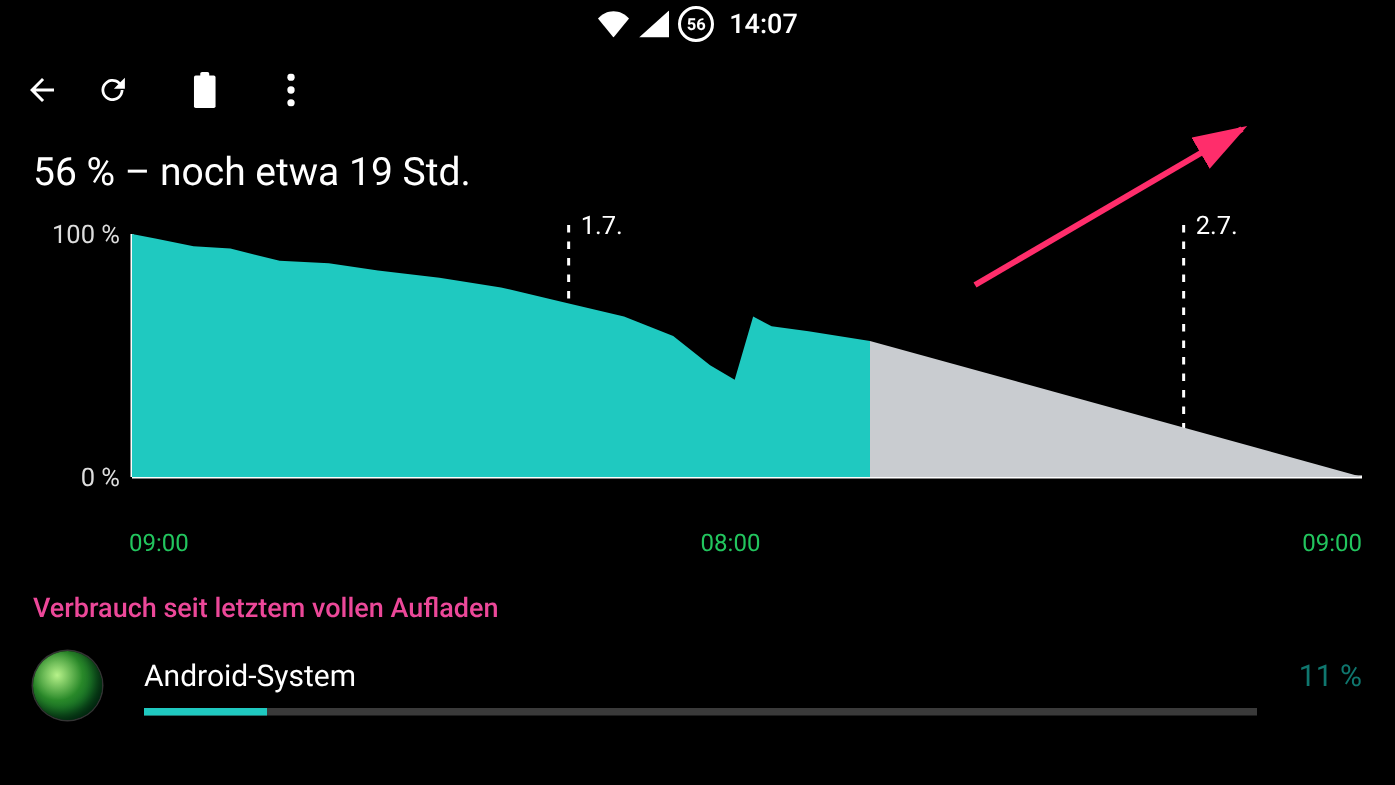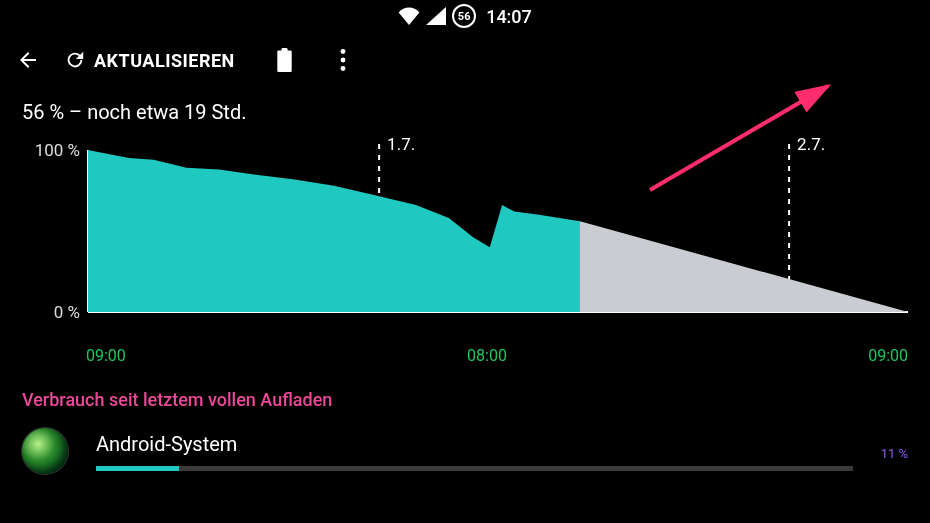--- a/index.html
+++ b/index.html
@@ -3,33 +3,33 @@
 <meta charset="utf-8">
 <style>
   html,body{margin:0;padding:0;background:#000;color:#fff;font-family:Roboto,"Helvetica Neue",Arial,sans-serif;width:930px;height:523px;overflow:hidden}
   .statusbar{height:32px;display:flex;justify-content:center;align-items:center;padding:0 10px;gap:6px;font-size:18px;font-weight:500}
   .statusbar svg{display:block}
   .status-badge{width:20px;height:20px;border:2px solid #fff;border-radius:50%;font-size:11px;font-weight:700;display:flex;align-items:center;justify-content:center;color:#fff}
   .appbar{height:56px;display:flex;align-items:center;padding:0 16px;gap:24px}
   .appbar .title{font-size:24px;font-weight:400;flex:1}
   .appbar .refresh{display:flex;align-items:center;gap:8px;font-size:18px;font-weight:700;letter-spacing:.5px;cursor:pointer}
   .appbar .iconbtn{width:24px;height:24px;display:flex;align-items:center;justify-content:center;cursor:pointer}
-  .summary{padding:12px 22px 4px;font-size:20px;font-weight:400}
+  .summary{padding:12px 22px 4px;font-size:26px;font-weight:400}
   .chartbox{position:relative;margin:4px 22px 0 22px;height:210px}
   .chart-svg{position:absolute;inset:0}
   .xaxis{display:flex;justify-content:space-between;padding:4px 22px 0 86px;font-size:16px;color:#22c55e}
   .xaxis span:nth-child(2){margin-left:-20px}
   .section-title{padding:24px 22px 8px;font-size:18px;font-weight:500;color:#ec4899}
   .row{display:flex;align-items:center;padding:10px 22px 0 22px;gap:28px}
   .app-icon{width:46px;height:46px;border-radius:50%;background:radial-gradient(circle at 35% 35%,#b7f28a 0%,#2a8a2a 40%,#052 80%);box-shadow:inset -4px -4px 8px rgba(0,0,0,.6),0 0 0 1px #333;flex:none}
   .row-main{flex:1}
   .row-label{font-size:20px;color:#fff;margin-bottom:10px}
   .progress{height:5px;background:#3a3a3a;position:relative}
   .progress>div{position:absolute;left:0;top:0;bottom:0;background:#1fc9c0}
-  .row-val{font-size:13px;color:#8b5cf6;align-self:flex-start;margin-top:18px}
+  .row-val{font-size:20px;color:#0f766e;align-self:flex-start;margin-top:4px}
   .arrow{position:absolute;pointer-events:none}
 </style>
 </head>
 <body>
 
 <div class="statusbar">
   <span>
     <svg width="22" height="18" viewBox="0 0 24 20">
         <path fill="#fff" d="M12 20 0.5 6C3.5 2.5 7.5 0.5 12 0.5s8.5 2 11.5 5.5z"></path>
         <path fill="#000" d="M12 20 0.5 6C3.5 2.5 7.5 0.5 12 0.5v4C9 4.5 6 6 4 8z" opacity="0"></path>
@@ -49,21 +49,20 @@
 <div class="appbar">
   <span class="iconbtn">
     <svg width="26" height="26" viewBox="0 0 24 24">
         <path fill="#fff" d="M20 11H7.8l5.6-5.6L12 4l-8 8 8 8 1.4-1.4L7.8 13H20z"></path>
       </svg>
   </span>
   <span class="refresh">
     <svg width="22" height="22" viewBox="0 0 24 24">
         <path fill="#fff" d="M17.65 6.35A8 8 0 1 0 20 12h-2a6 6 0 1 1-1.76-4.24L13 11h8V3z"></path>
       </svg>
-    <span>AKTUALISIEREN</span>
   </span>
   <span class="iconbtn" style="margin-left:14px">
     <svg width="15" height="24" viewBox="0 0 12 20">
         <rect x="0" y="2" width="12" height="18" rx="1" fill="#fff"></rect>
         <rect x="3.5" y="0" width="5" height="3" rx="1" fill="#fff"></rect>
       </svg>
   </span>
   <span class="iconbtn" style="margin-left:10px">
     <svg width="6" height="22" viewBox="0 0 4 18">
         <circle cx="2" cy="2" r="2" fill="#fff"></circle>

